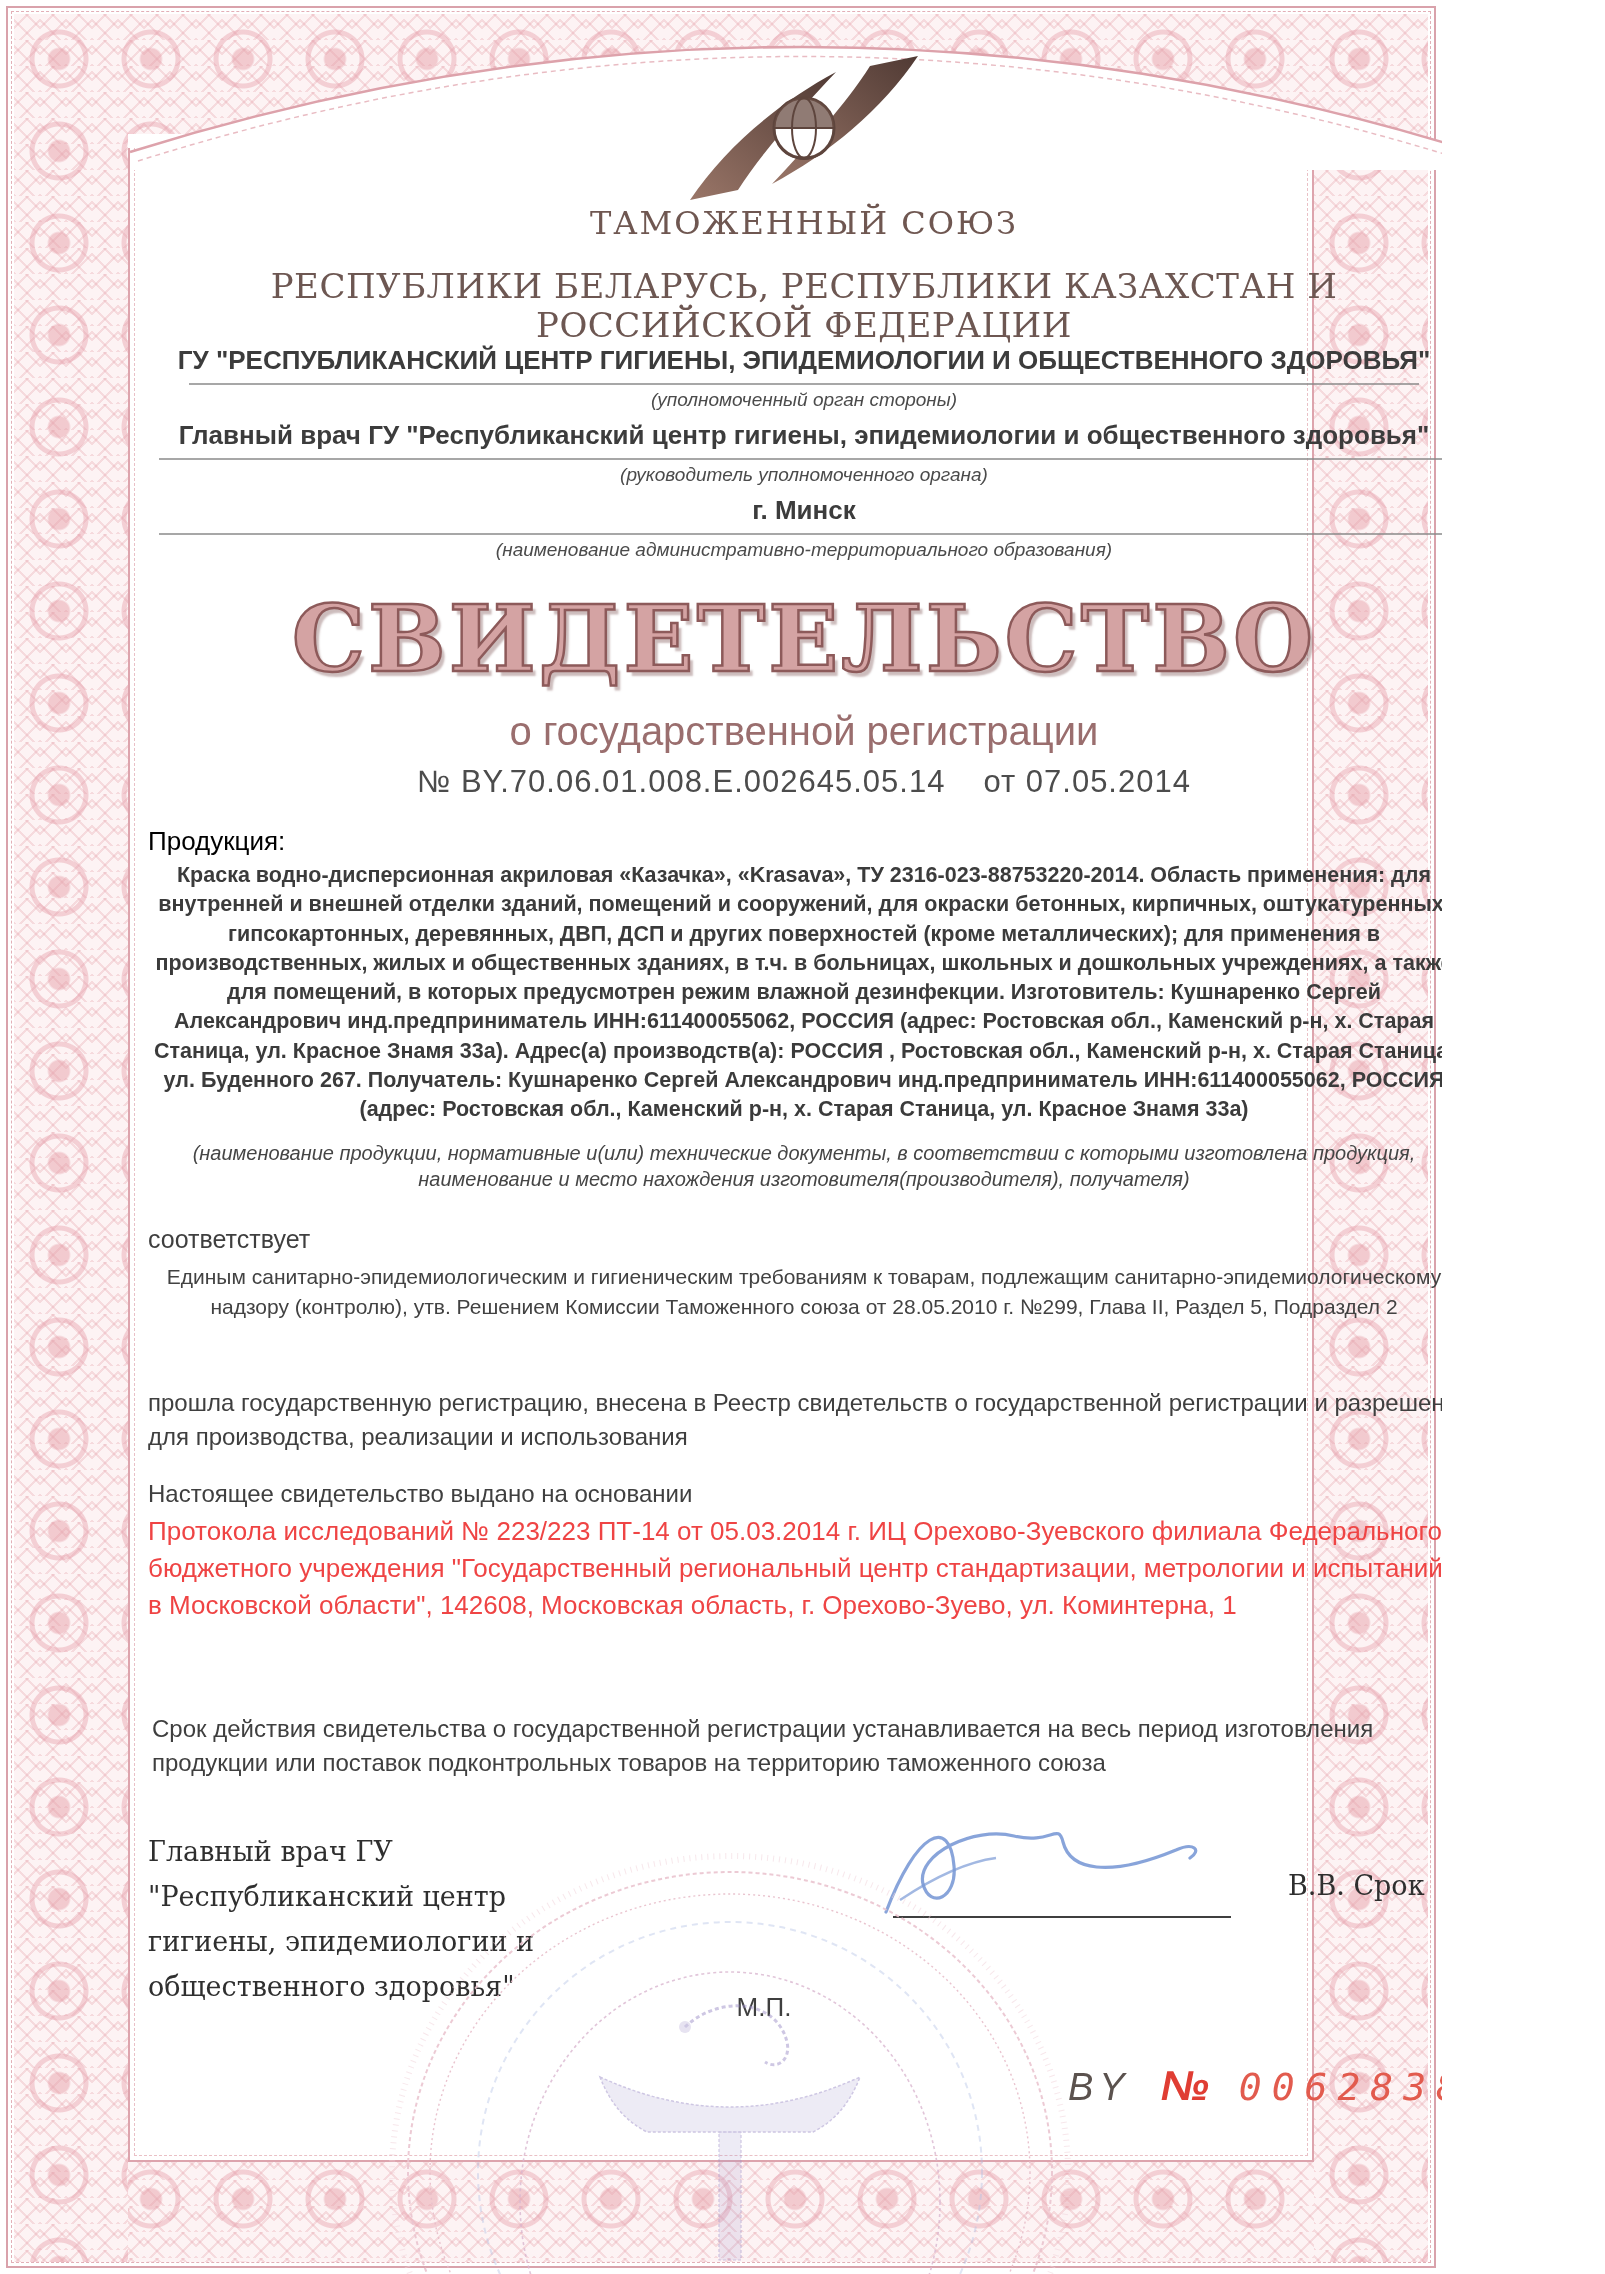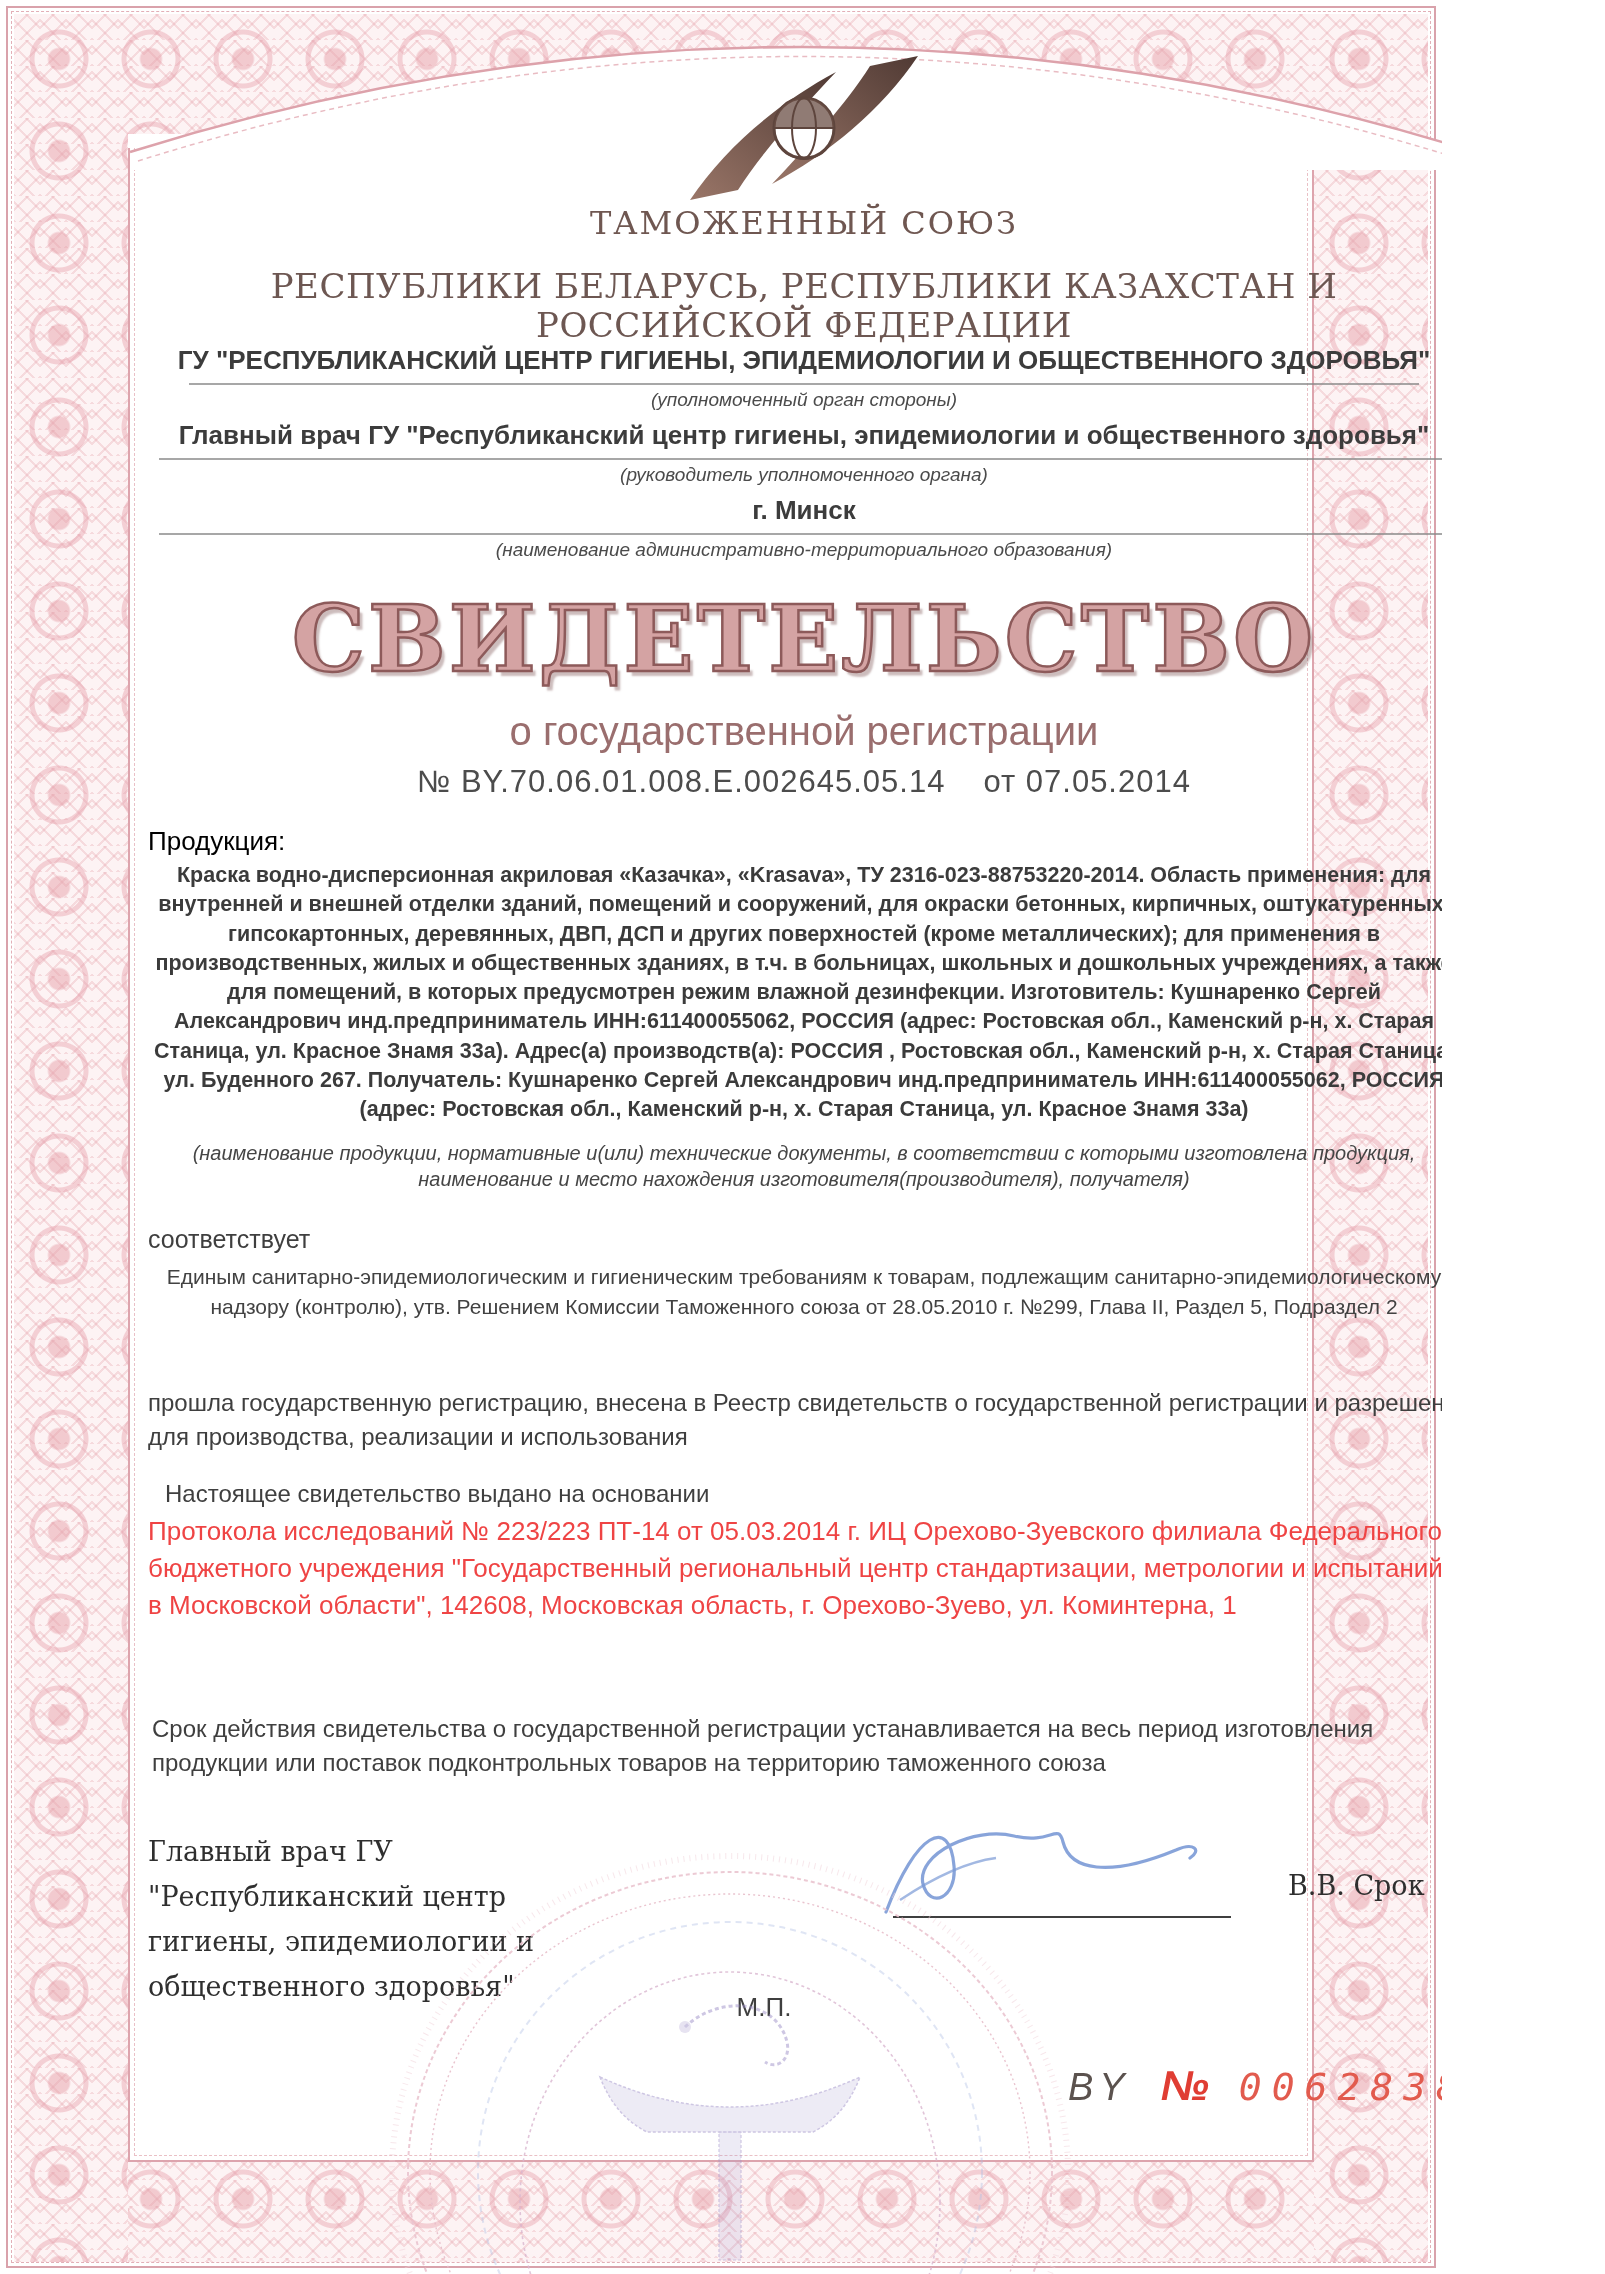--- a/index.html
+++ b/index.html
@@ -53,21 +53,21 @@
   }
   .subtitle{margin-top:12px;font-size:40px;line-height:1.2;color:#9a6e6e;}
   .number-line{margin-top:8px;font-size:31px;line-height:1.2;color:#4c4c4c;letter-spacing:1px;
     display:flex;justify-content:center;gap:38px;}
   .product-label{margin-top:26px;font-size:26px;line-height:1.2;text-align:left;color:#000000;}
   .product-desc{margin-top:4px;font-size:21.5px;line-height:1.36;font-weight:bold;color:#3b3b3b;text-align:center;}
   .product-caption{margin-top:16px;font-size:20px;line-height:1.3;font-style:italic;color:#454545;text-align:center;}
   .conf-label{margin-top:32px;font-size:25px;line-height:1.2;text-align:left;color:#3f3f3f;}
   .conf-text{margin-top:8px;font-size:21px;line-height:1.43;text-align:center;color:#424242;}
   .reg-text{margin-top:64px;font-size:24px;line-height:1.42;text-align:left;color:#3f3f3f;}
-  .basis-label{margin-top:22px;font-size:24px;line-height:1.42;text-align:left;color:#3f3f3f;margin-left:17px;}
+  .basis-label{margin-top:22px;font-size:24px;line-height:1.42;text-align:left;color:#3f3f3f;}
   .basis-text{margin-top:2px;font-size:26px;line-height:1.43;text-align:left;color:#ef4444;}
   .validity-text{margin-top:88px;font-size:24px;line-height:1.42;text-align:left;color:#3f3f3f;padding-left:4px;}
   .sign-block{position:relative;margin-top:50px;height:150px;text-align:left;}
   .signer-title{position:absolute;left:0;top:0;width:480px;
     font-family:"DejaVu Serif","Liberation Serif",serif;font-size:27px;line-height:1.66;color:#2f2f2f;}
   .sig-line{position:absolute;left:745px;top:86px;width:338px;border-bottom:2px solid #3f3f3f;}
   .sig-svg{position:absolute;left:698px;top:-38px;width:400px;height:132px;}
   .signer-name{position:absolute;left:1140px;top:40px;
     font-family:"DejaVu Serif","Liberation Serif",serif;font-size:27px;color:#2f2f2f;white-space:nowrap;}
   .seal-label{margin-top:12px;font-size:26px;color:#3f3f3f;transform:translateX(-40px);}

